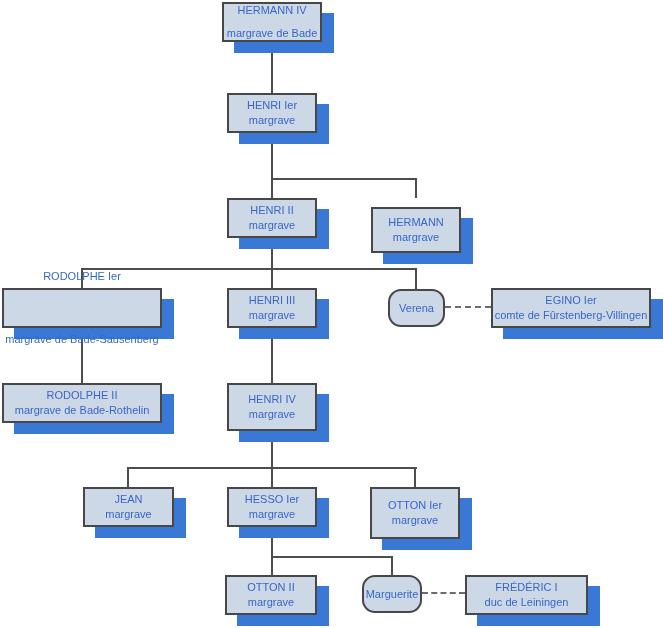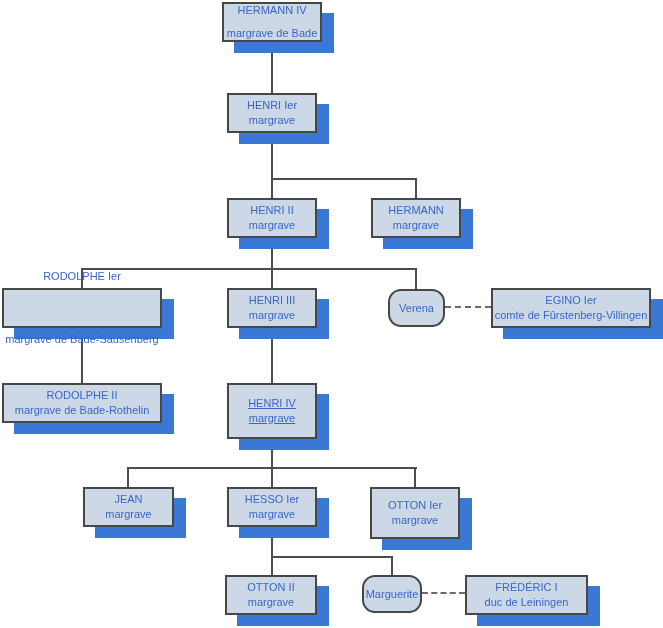--- a/index.html
+++ b/index.html
@@ -25,27 +25,27 @@
     z-index:2;
   }
   .node.no-shadow{box-shadow:none;border-radius:13px;}
   .line{position:absolute;background:#4d4d4d;z-index:1;}
   .dash{position:absolute;border-top:2px dashed #6b6b6b;z-index:1;background:none;}
 
   
   #n-hermann4  {left:222px;top:2px;  width:100px;height:40px;gap:8px;}
   #n-henri1    {left:227px;top:93px; width:90px; height:40px;}
   #n-henri2    {left:227px;top:198px;width:90px; height:40px;}
-  #n-hermann   {left:371px;top:198px;width:90px; height:40px;}
+  #n-hermann   {left:371px;top:207px;width:90px; height:46px;}
   #n-rodolphe1 {left:2px;  top:288px;width:160px;height:40px;gap:48px;}
   #n-henri3    {left:227px;top:288px;width:90px; height:40px;}
   #n-verena    {left:388px;top:289px;width:57px; height:38px;}
   #n-egino     {left:491px;top:288px;width:160px;height:40px;}
   #n-rodolphe2 {left:2px;  top:383px;width:160px;height:40px;}
-  #n-henri4    {left:227px;top:383px;width:90px; height:56px;text-decoration:underline;}
+  #n-henri4    {left:227px;top:383px;width:90px; height:48px;}
   #n-jean      {left:83px; top:487px;width:91px; height:40px;}
   #n-hesso     {left:227px;top:487px;width:90px; height:40px;}
   #n-otton1    {left:370px;top:487px;width:90px; height:52px;text-align:right;}
   #n-otton2    {left:225px;top:575px;width:92px; height:40px;}
   #n-marguerite{left:362px;top:575px;width:60px; height:38px;}
   #n-frederic  {left:465px;top:575px;width:123px;height:40px;}
 
   
   #l1 {left:271px;top:42px; width:2px;  height:51px;}
   #l2 {left:271px;top:133px;width:2px;  height:65px;}

